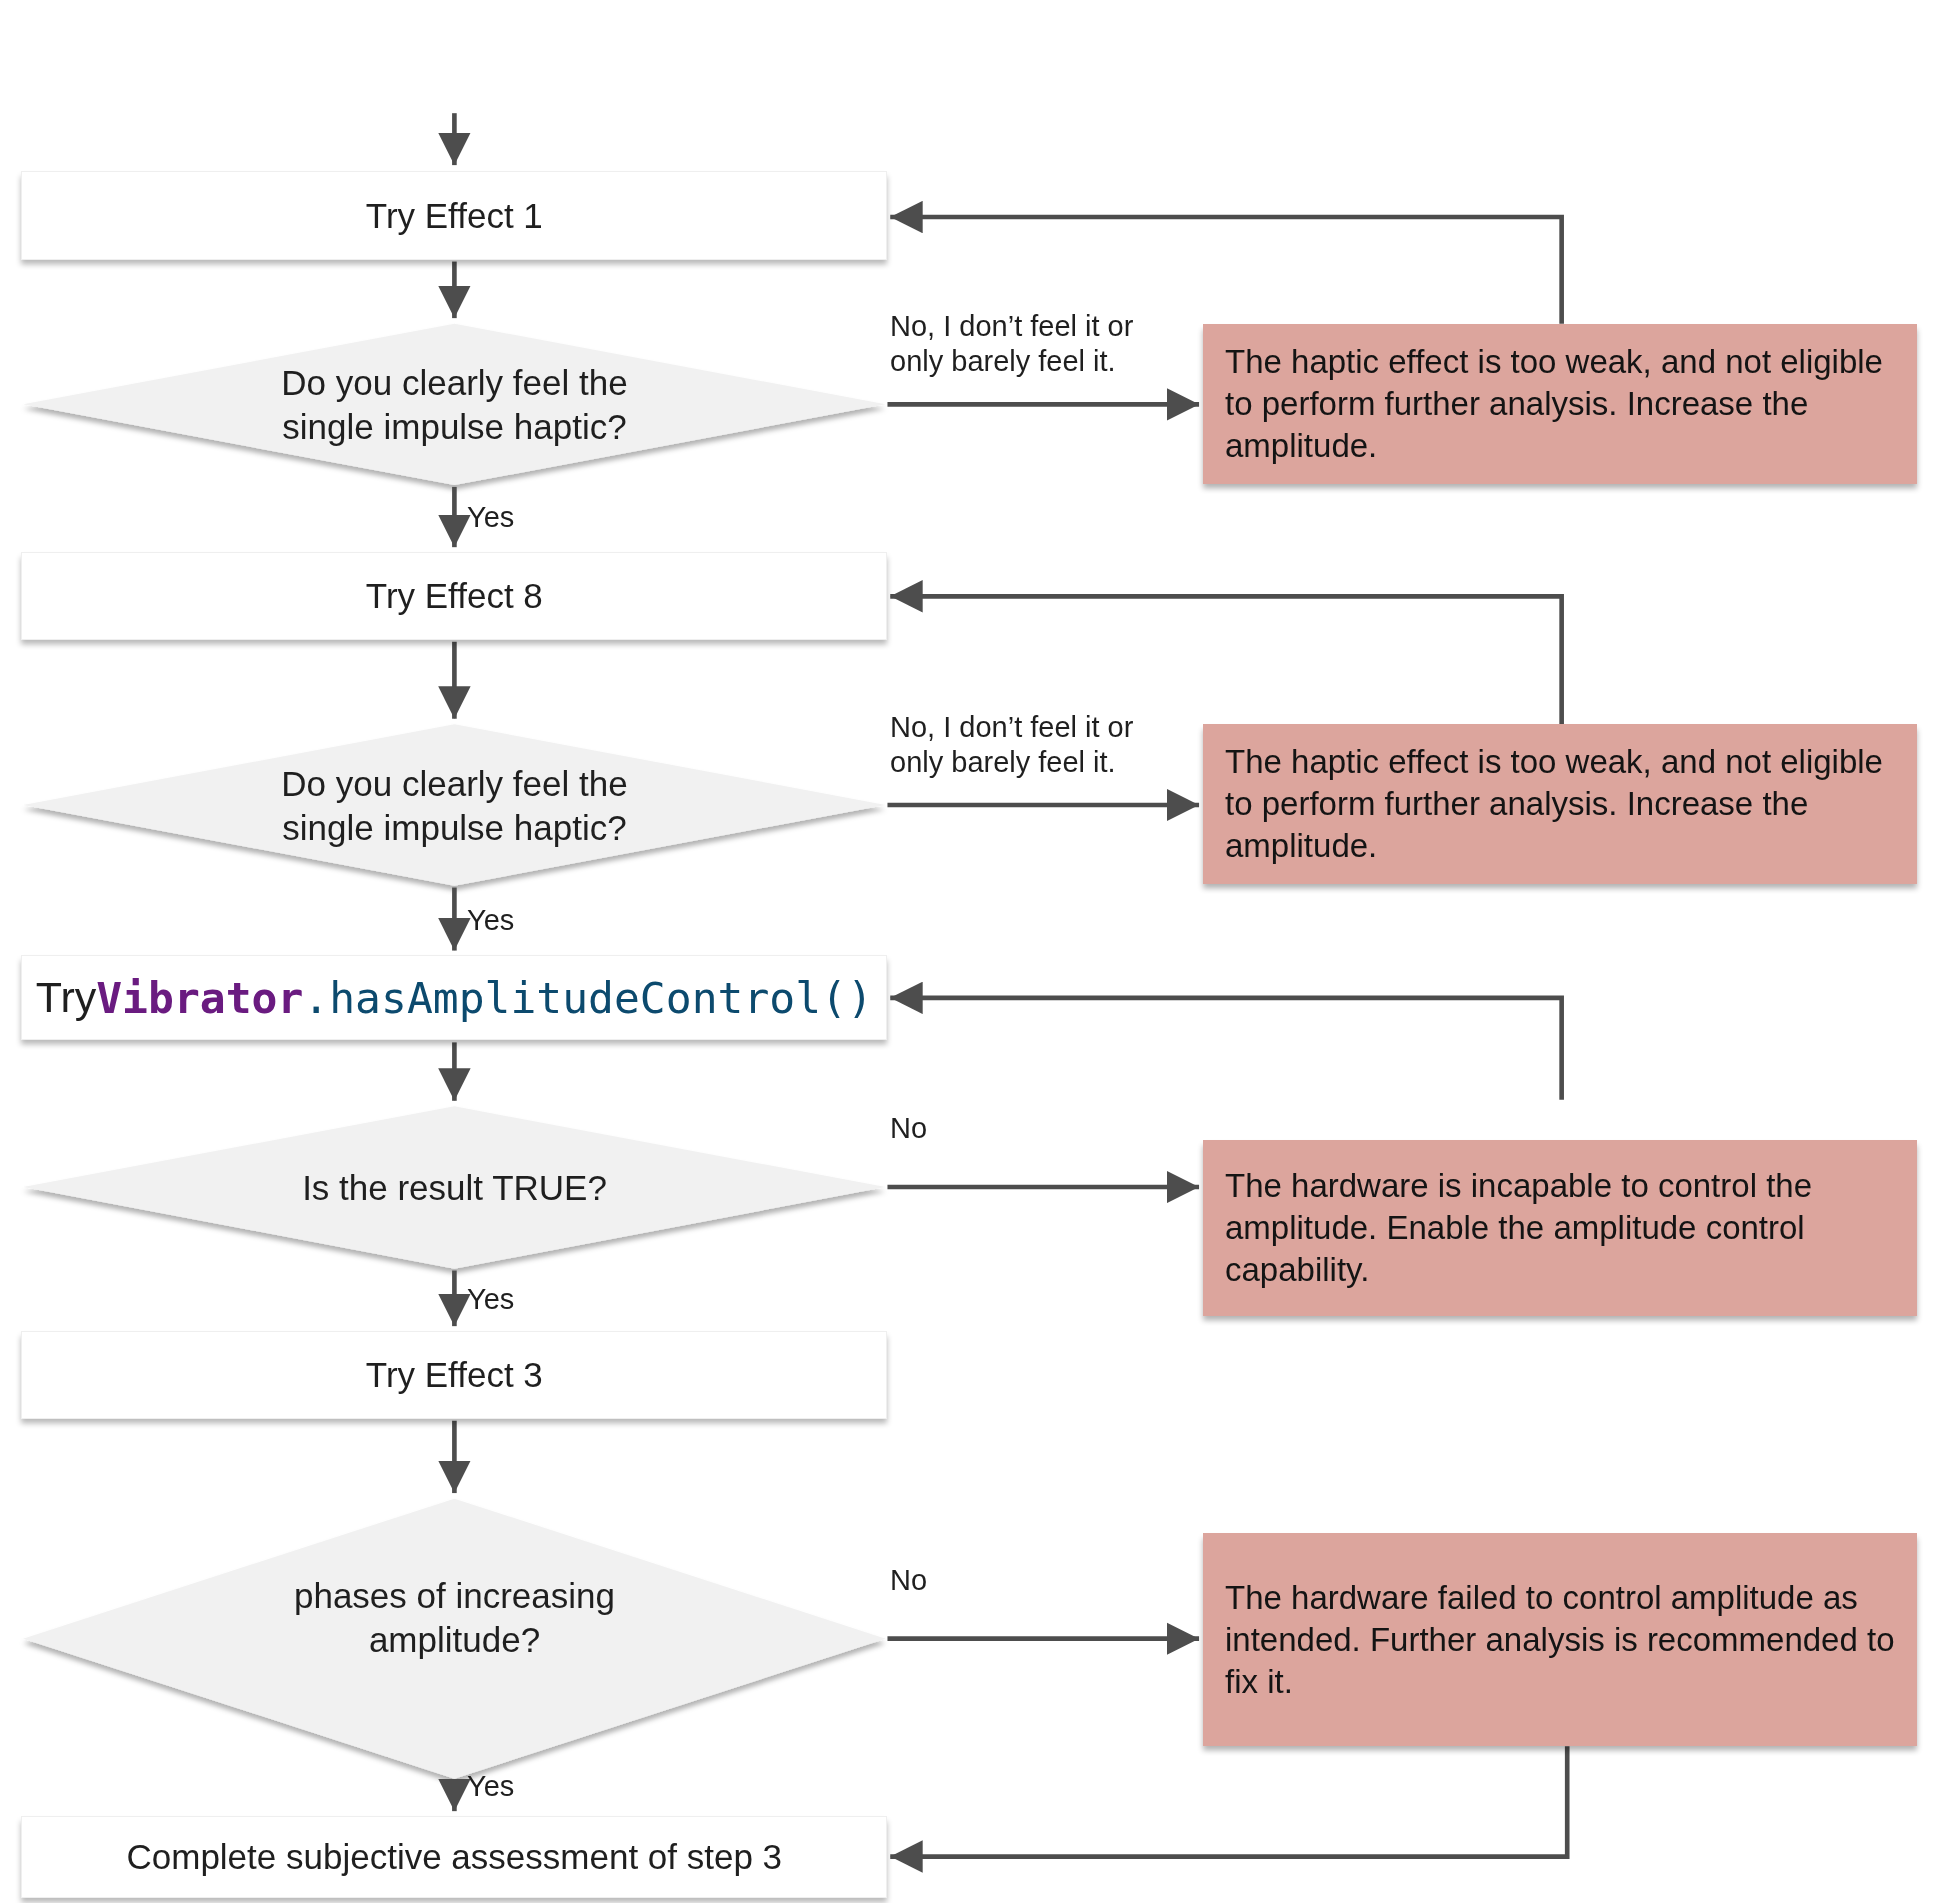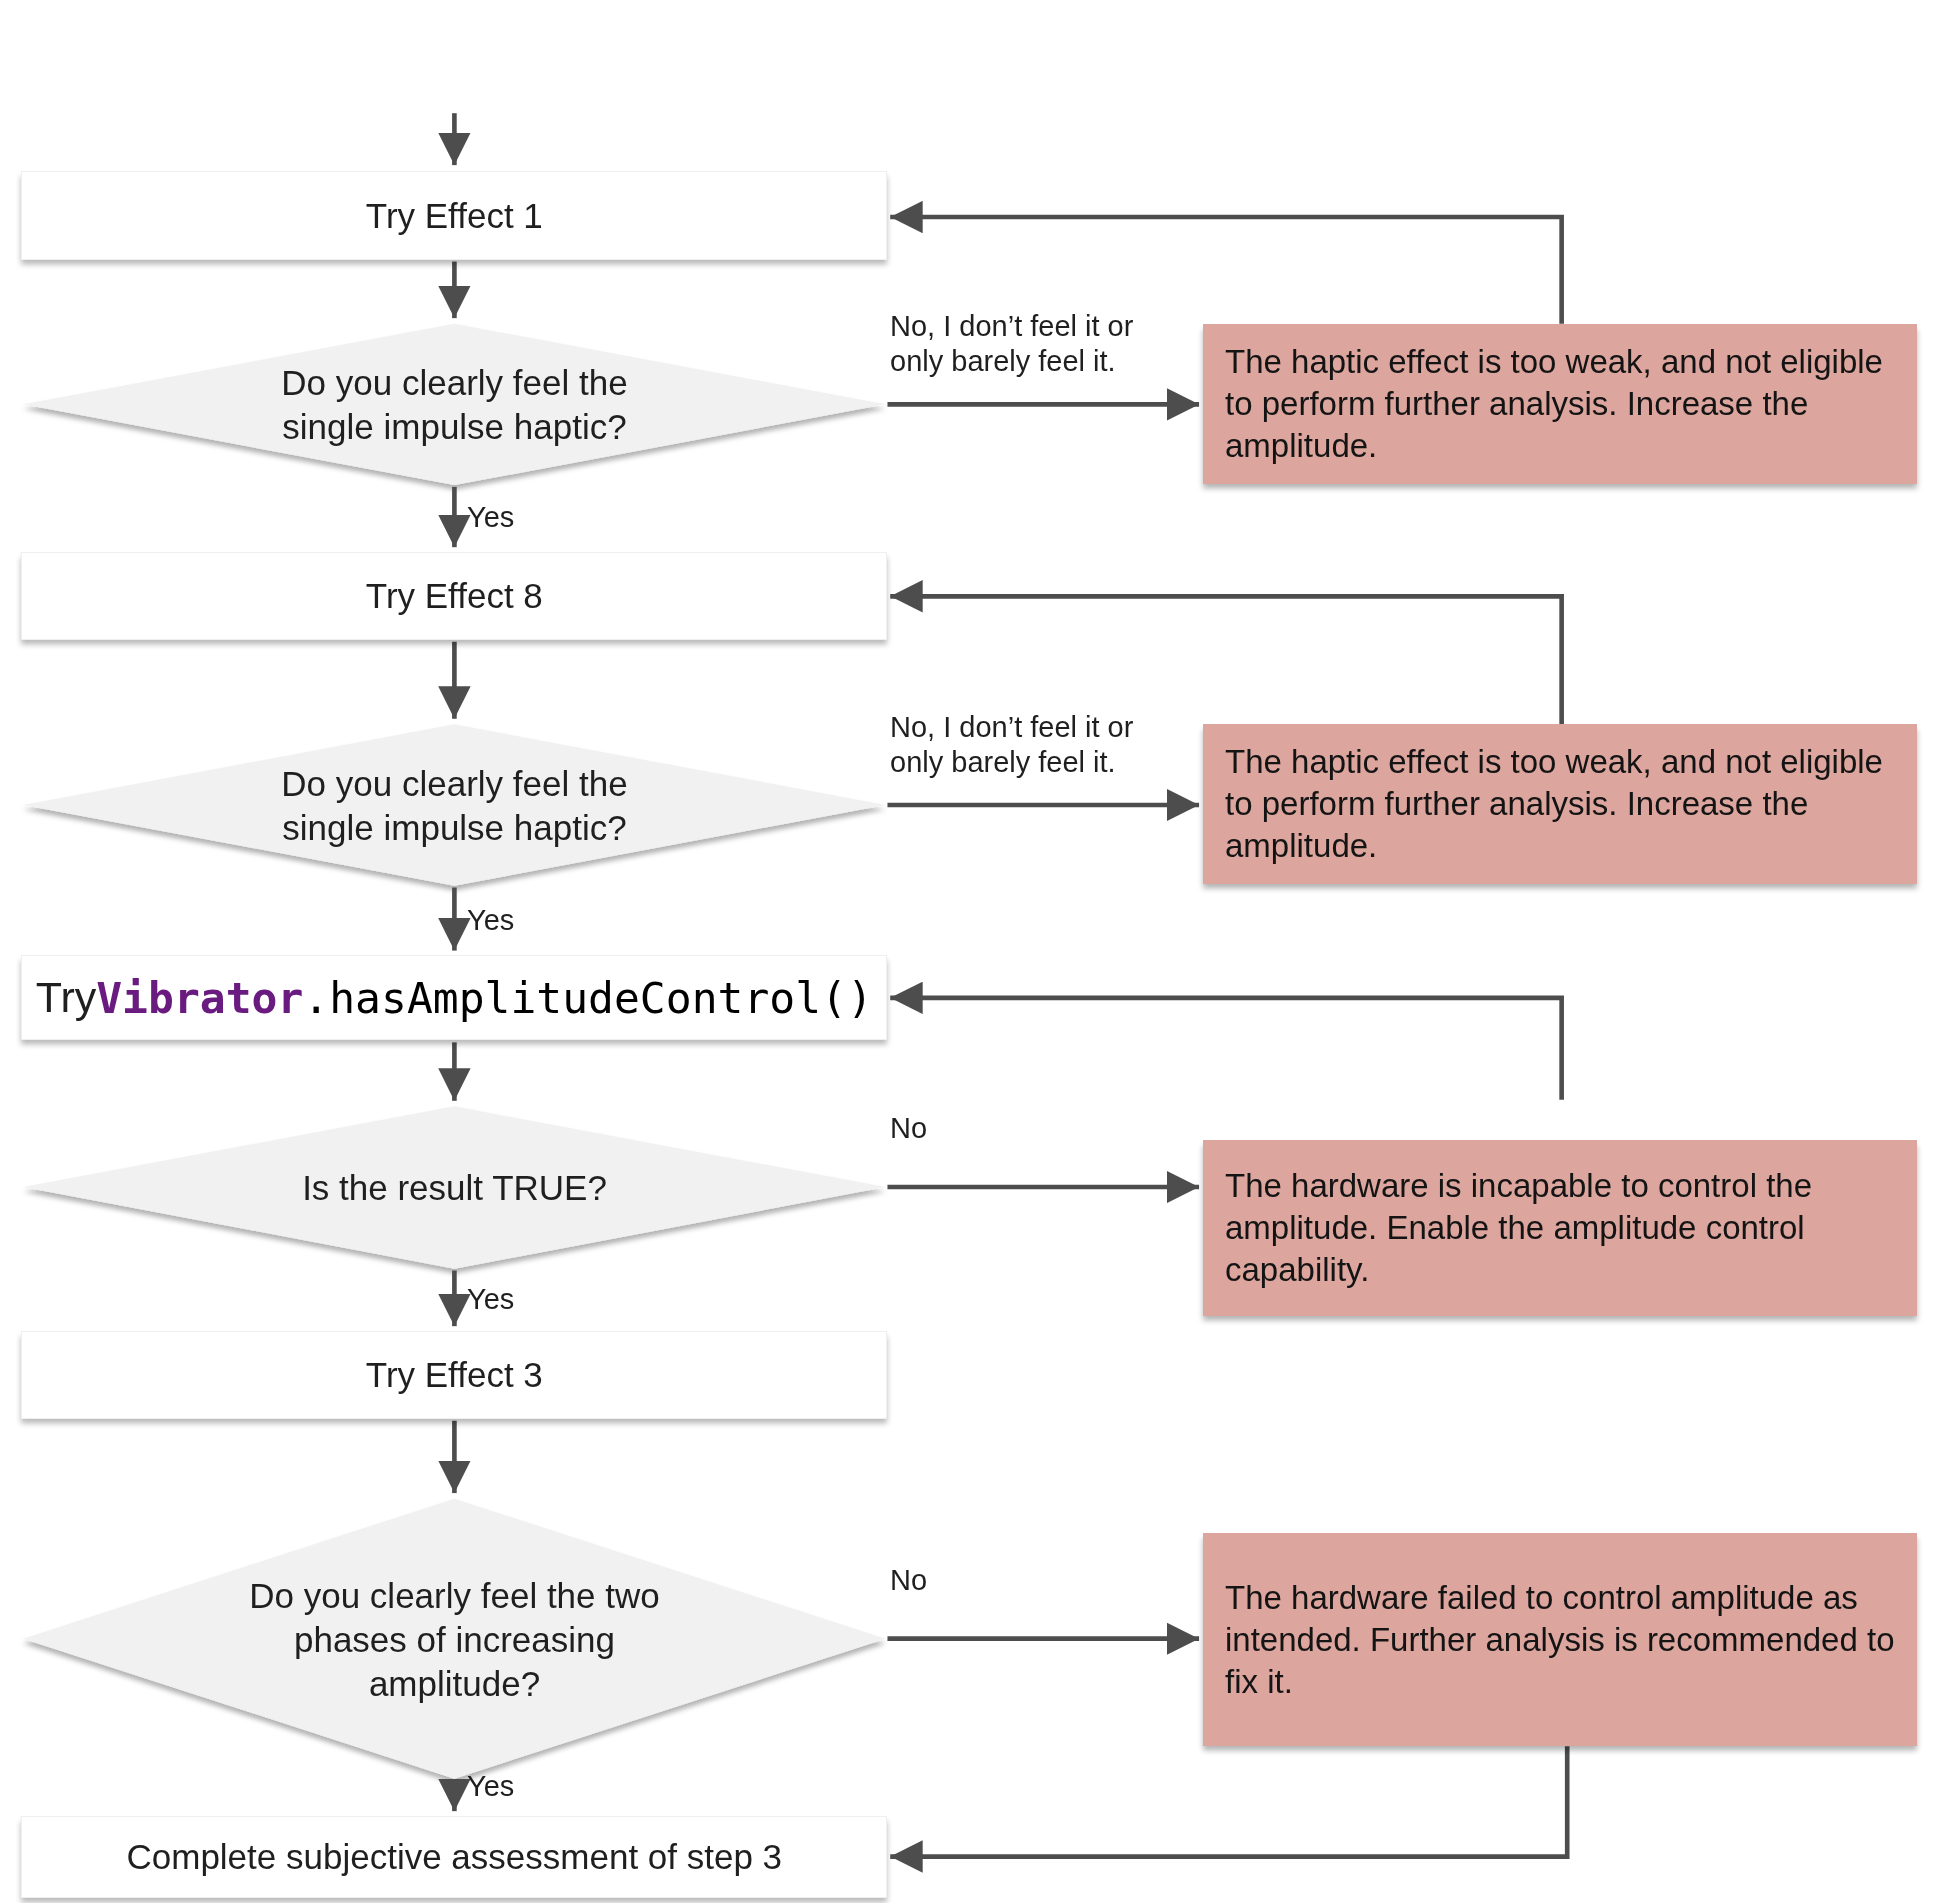--- a/index.html
+++ b/index.html
@@ -15,21 +15,21 @@
   .node{
     position:absolute;left:21.3px;width:866px;height:89px;
     background:#ffffff;border:1.9px solid #efefef;box-sizing:border-box;
     box-shadow:0 4.6px 5.6px rgba(0,0,0,0.28);
     display:flex;align-items:center;justify-content:center;
     font-size:35px;
   }
   .node.code{font-size:43px;text-align:center;}
   .mono{font-family:"DejaVu Sans Mono", monospace;}
   .code-class{color:#6a1b80;font-weight:bold;}
-  .code-method{color:#000000;}
+  .code-method{color:#0c4a6e;}
   .dtext{
     position:absolute;left:116px;width:677px;text-align:center;
     font-size:35px;line-height:44px;
   }
   .alert{
     position:absolute;left:1203px;width:714px;
     background:#dca59d;
     box-shadow:0 4.6px 5.6px rgba(0,0,0,0.3);
     display:flex;align-items:center;
     font-size:33px;line-height:42px;
@@ -116,21 +116,20 @@
     <div>single impulse haptic?</div>
   </div>
   <div class="dtext" style="top:762px">
     <div>Do you clearly feel the</div>
     <div>single impulse haptic?</div>
   </div>
   <div class="dtext" style="top:1166px">
     <div>Is the result TRUE?</div>
   </div>
   <div class="dtext" style="top:1574px">
-    <div>Do you clearly feel the two</div>
     <div>phases of increasing</div>
     <div>amplitude?</div>
   </div>
 
   <div class="alert" style="top: 324px; height: 160px; background: rgb(220, 165, 157);">
     <span>The haptic effect is too weak, and not eligible to perform further analysis. Increase the amplitude.</span>
   </div>
   <div class="alert" style="top: 724px; height: 160px; background: rgb(220, 165, 157);">
     <span>The haptic effect is too weak, and not eligible to perform further analysis. Increase the amplitude.</span>
   </div>

